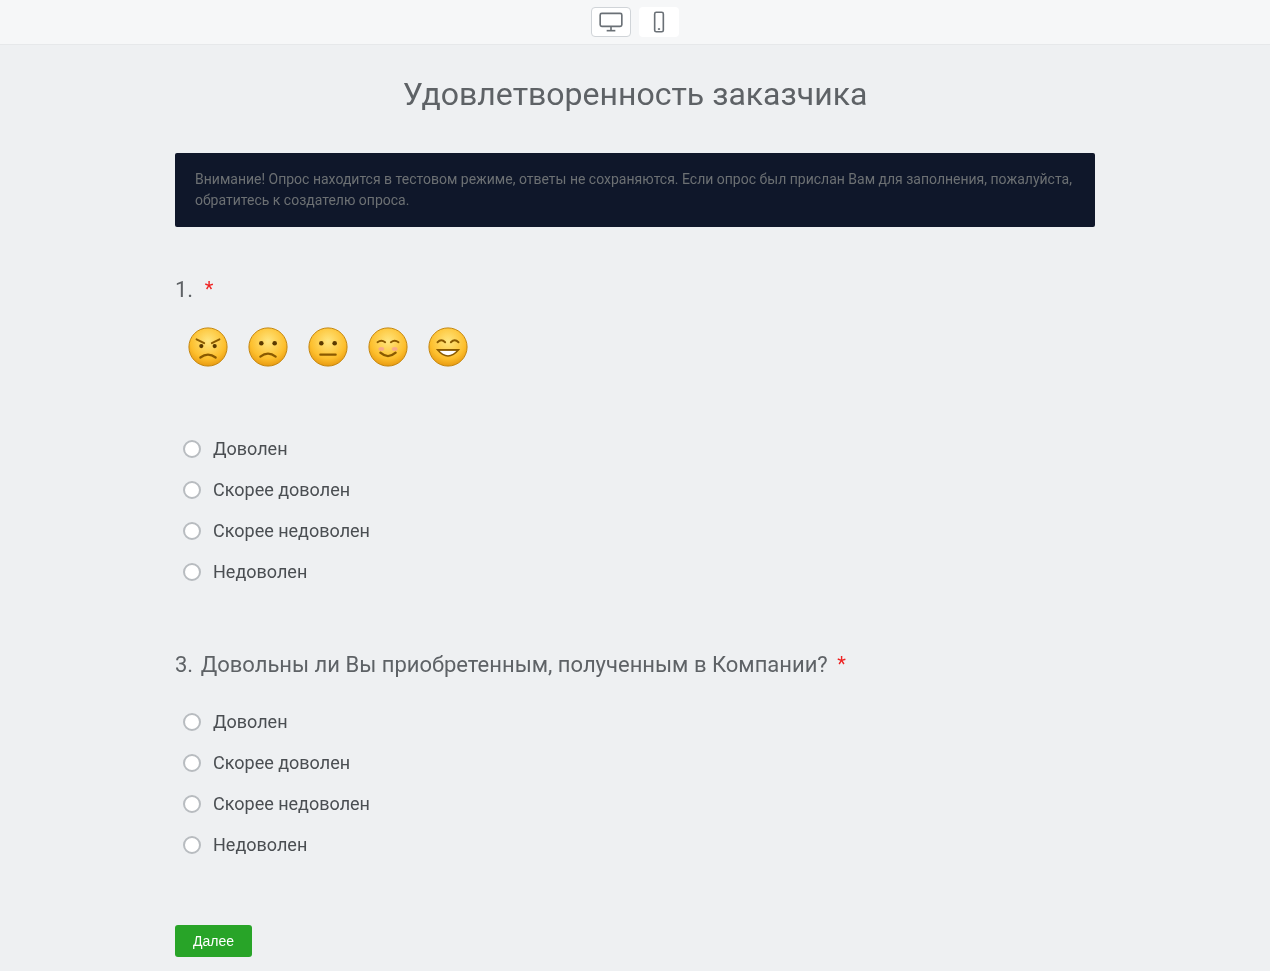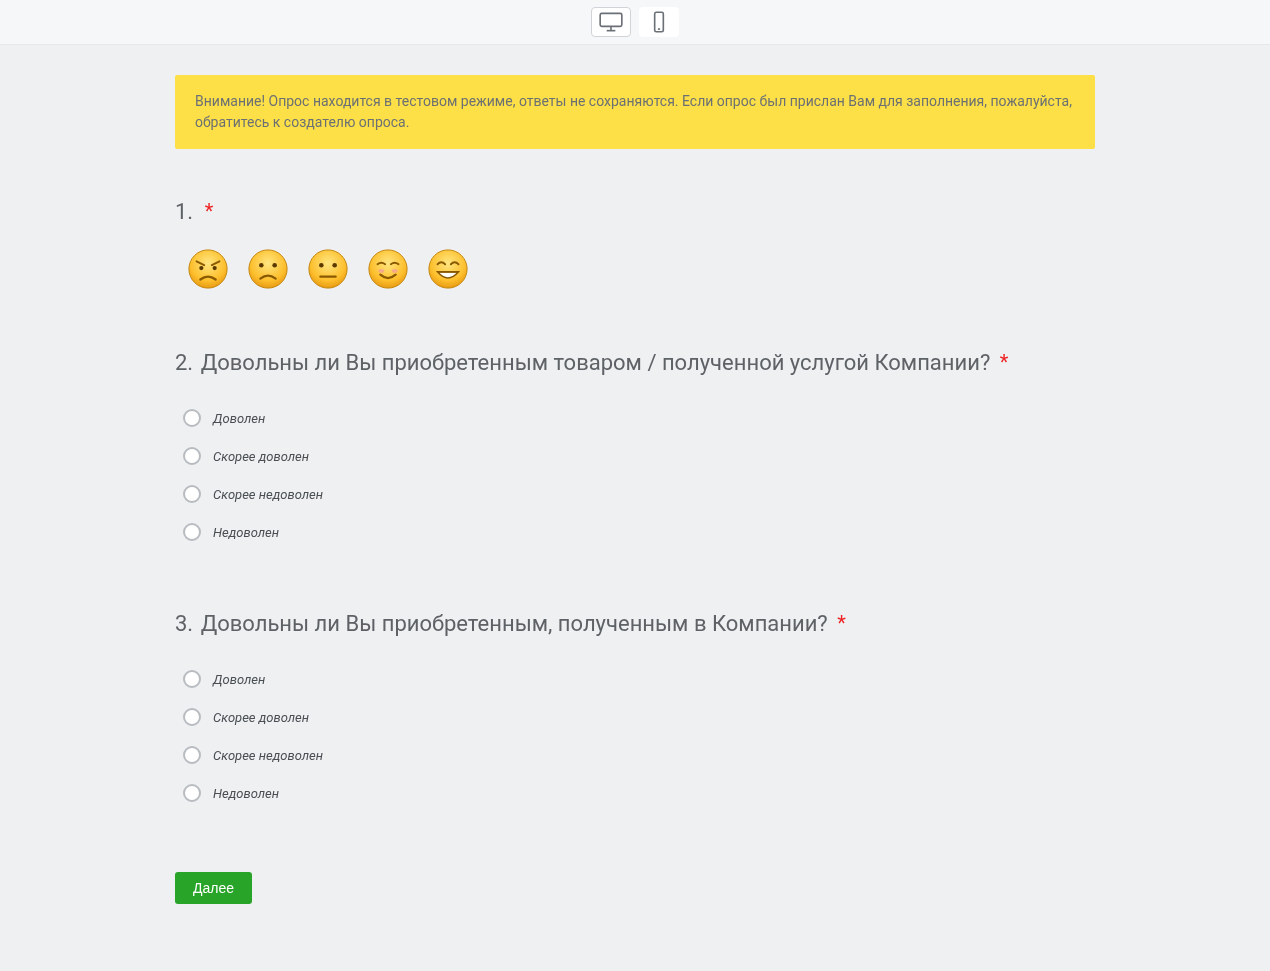--- a/index.html
+++ b/index.html
@@ -50,21 +50,21 @@
       padding: 30px 40px 60px;
     }
     h1.title {
       text-align: center;
       font-weight: 400;
       font-size: 32px;
       color: #5e6266;
       margin-bottom: 40px;
     }
     .notice {
-      background: #fde047;
+      background: #0f172a;
       border-radius: 2px;
       padding: 16px 20px;
       color: #6c7073;
       font-size: 14px;
       line-height: 1.5;
       margin-bottom: 50px;
     }
     .question {
       margin-bottom: 60px;
     }
@@ -113,23 +113,22 @@
     }
     .radio {
       width: 18px;
       height: 18px;
       border: 2px solid #b8bcc0;
       border-radius: 50%;
       flex-shrink: 0;
       background: #fff;
     }
     .option-label {
-      font-size: 13px;
+      font-size: 18px;
       color: #4a4e52;
-      font-style: italic;
     }
     .next-btn {
       background: #28a428;
       color: #fff;
       border: none;
       border-radius: 3px;
       padding: 8px 18px;
       font-size: 14px;
       cursor: pointer;
     }
@@ -149,20 +148,21 @@
     <div class="device-btn inactive">
       <svg viewBox="0 0 24 20">
         <rect x="8" y="1" width="8" height="18" rx="1.5"></rect>
         <line x1="11" y1="16.5" x2="13" y2="16.5"></line>
       </svg>
     </div>
   </div>
 </div>
 
 <div class="page">
+  <h1 class="title">Удовлетворенность заказчика</h1>
 
   <div class="notice">Внимание! Опрос находится в тестовом режиме, ответы не сохраняются. Если опрос был прислан Вам для заполнения, пожалуйста, обратитесь к создателю опроса.</div>
 
   
   <div class="question">
     <div class="q-header">
       <span class="q-number">1.</span>
       <span></span>
       <span class="required">*</span>
     </div>
@@ -245,25 +245,20 @@
           <path d="M25 17 Q29 13 33 17" stroke="#8a5a00" stroke-width="2" fill="none" stroke-linecap="round"></path>
           <path d="M11 25 Q22 38 33 25 Z" fill="#fff" stroke="#8a5a00" stroke-width="1.6"></path>
           <line x1="11" y1="25" x2="33" y2="25" stroke="#8a5a00" stroke-width="1.6"></line>
         </svg>
       </div>
     </div>
   </div>
 
   
   <div class="question">
-    <div class="q-header">
-      <span class="q-number">2.</span>
-      <span>Довольны ли Вы приобретенным товаром / полученной услугой Компании?</span>
-      <span class="required">*</span>
-    </div>
     <div class="options">
       <div class="option">
         <div class="radio"></div>
         <span class="option-label">Доволен</span>
       </div>
       <div class="option">
         <div class="radio"></div>
         <span class="option-label">Скорее доволен</span>
       </div>
       <div class="option">

